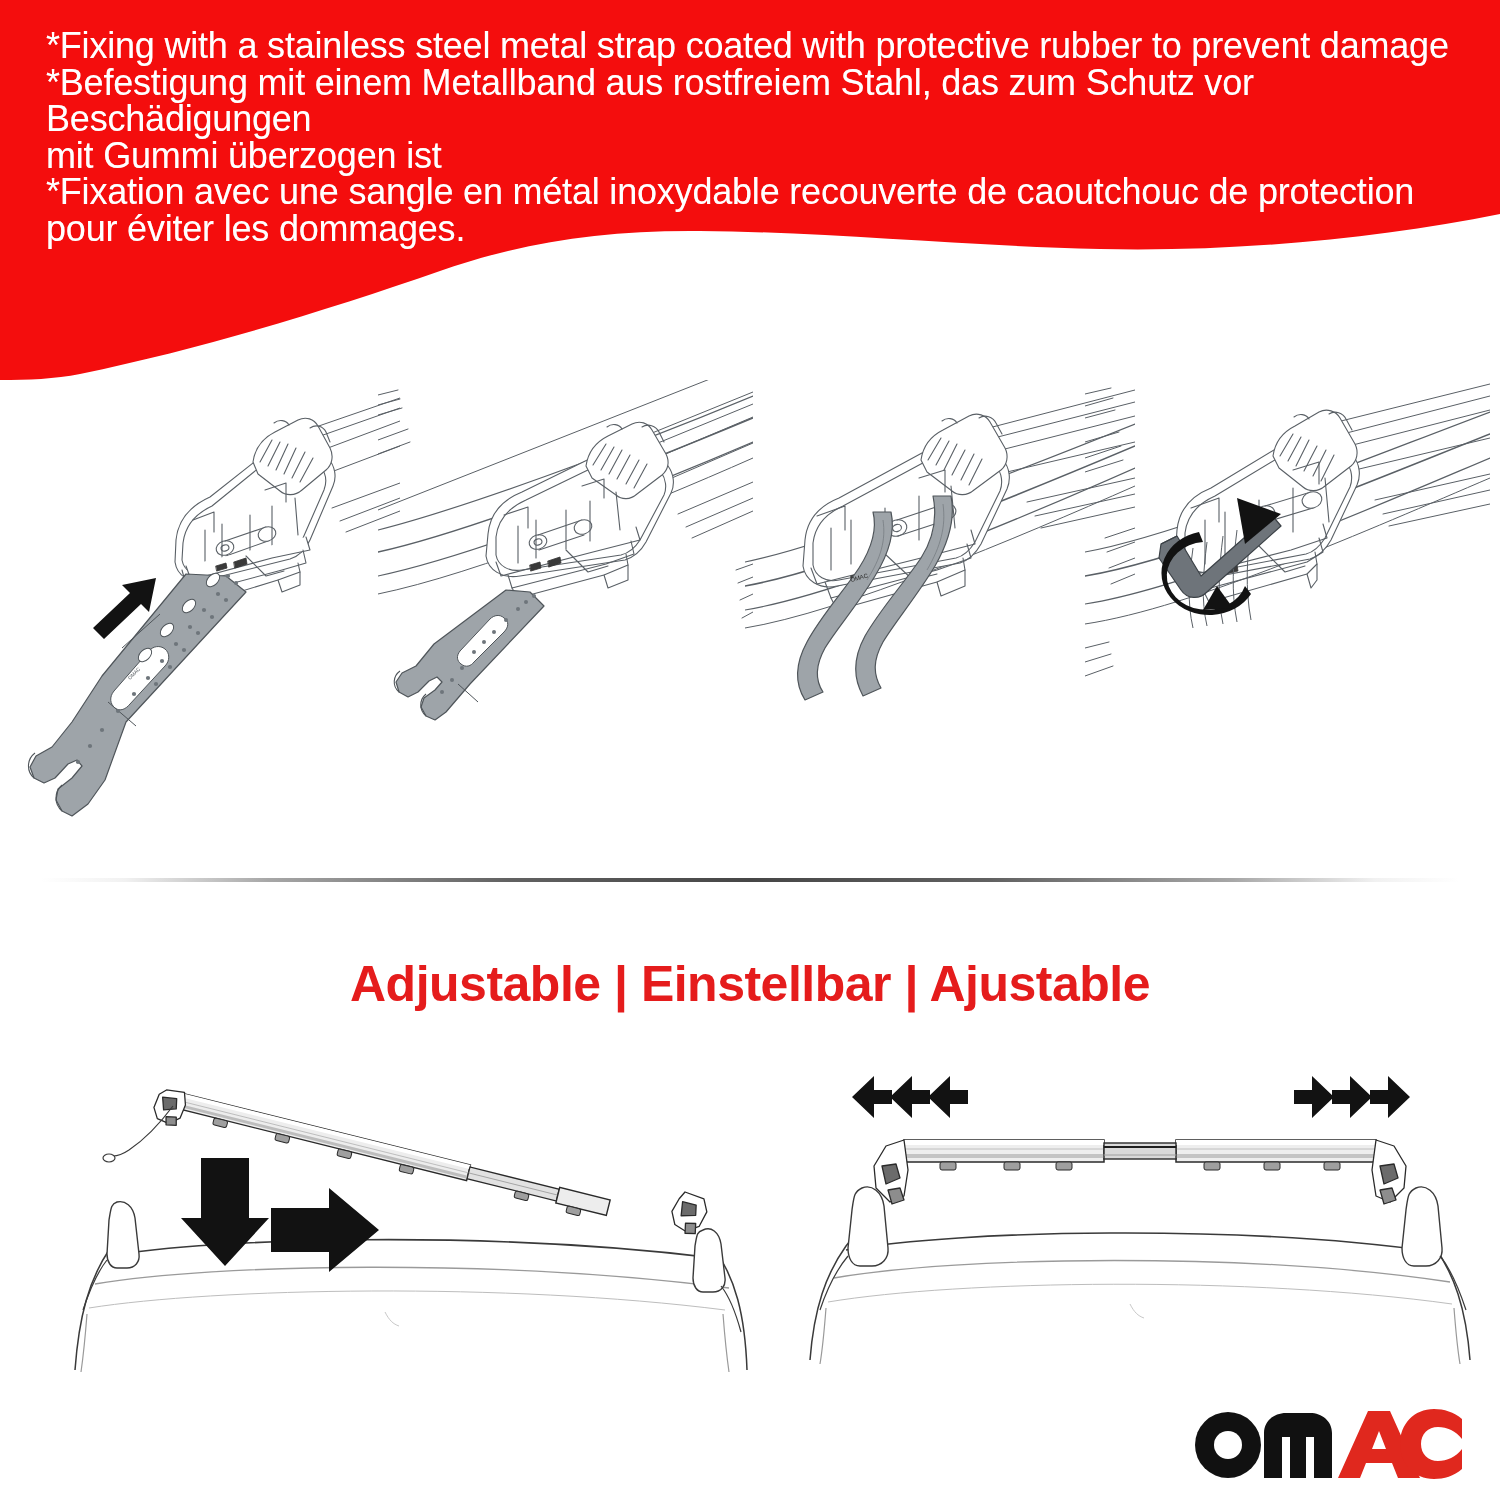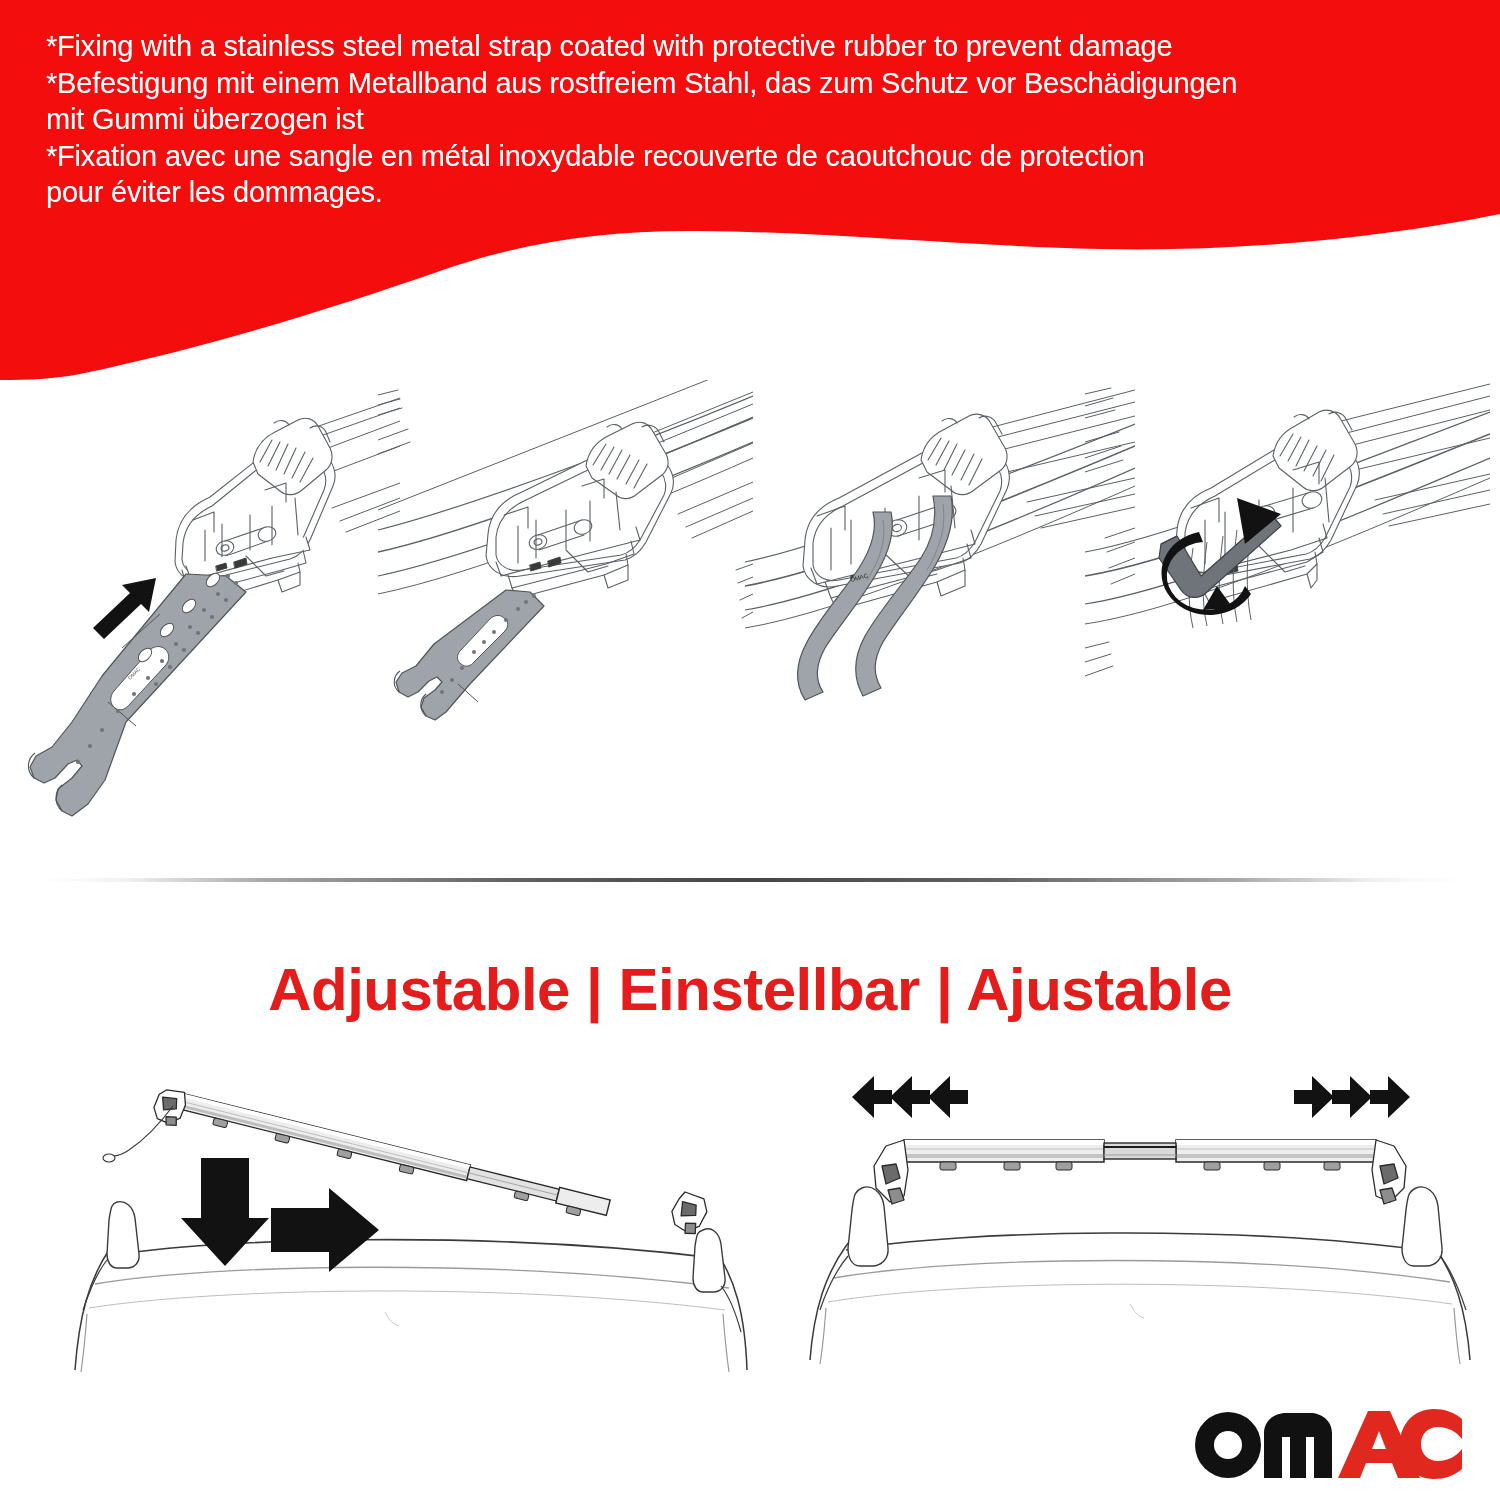--- a/index.html
+++ b/index.html
@@ -29,21 +29,21 @@
     height: 380px;
     display: block;
   }
   #banner-text {
     position: absolute;
     left: 46px;
     top: 28px;
     width: 1420px;
     color: #ffffff;
     font-family: "Liberation Sans", sans-serif;
-    font-size: 29px;
+    font-size: 36px;
     line-height: 36.5px;
     font-weight: 400;
     letter-spacing: -0.2px;
     white-space: pre-line;
     text-shadow: 0 0 0.4px rgba(255,255,255,0.45);
   }
 
   
   #illustrations {
     position: absolute;
@@ -86,21 +86,21 @@
   
   #adjustable-heading {
     position: absolute;
     left: 0;
     top: 955px;
     width: 1500px;
     text-align: center;
     color: #e51c1c;
     font-family: "Liberation Sans", sans-serif;
     font-weight: bold;
-    font-size: 60px;
+    font-size: 50px;
     letter-spacing: -0.5px;
   }
 
   
   #bottom-diagrams {
     position: absolute;
     left: 0;
     top: 1070px;
     width: 1500px;
     height: 320px;

